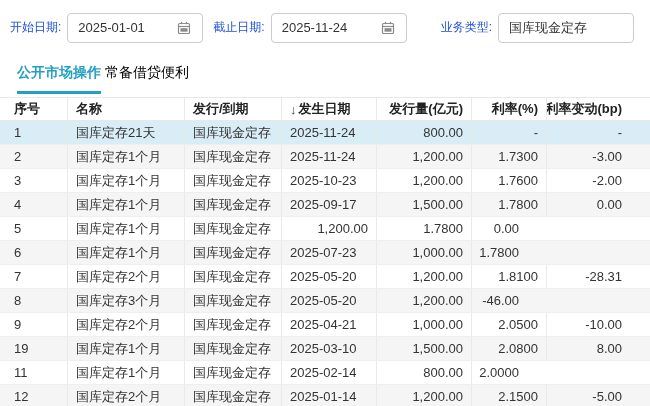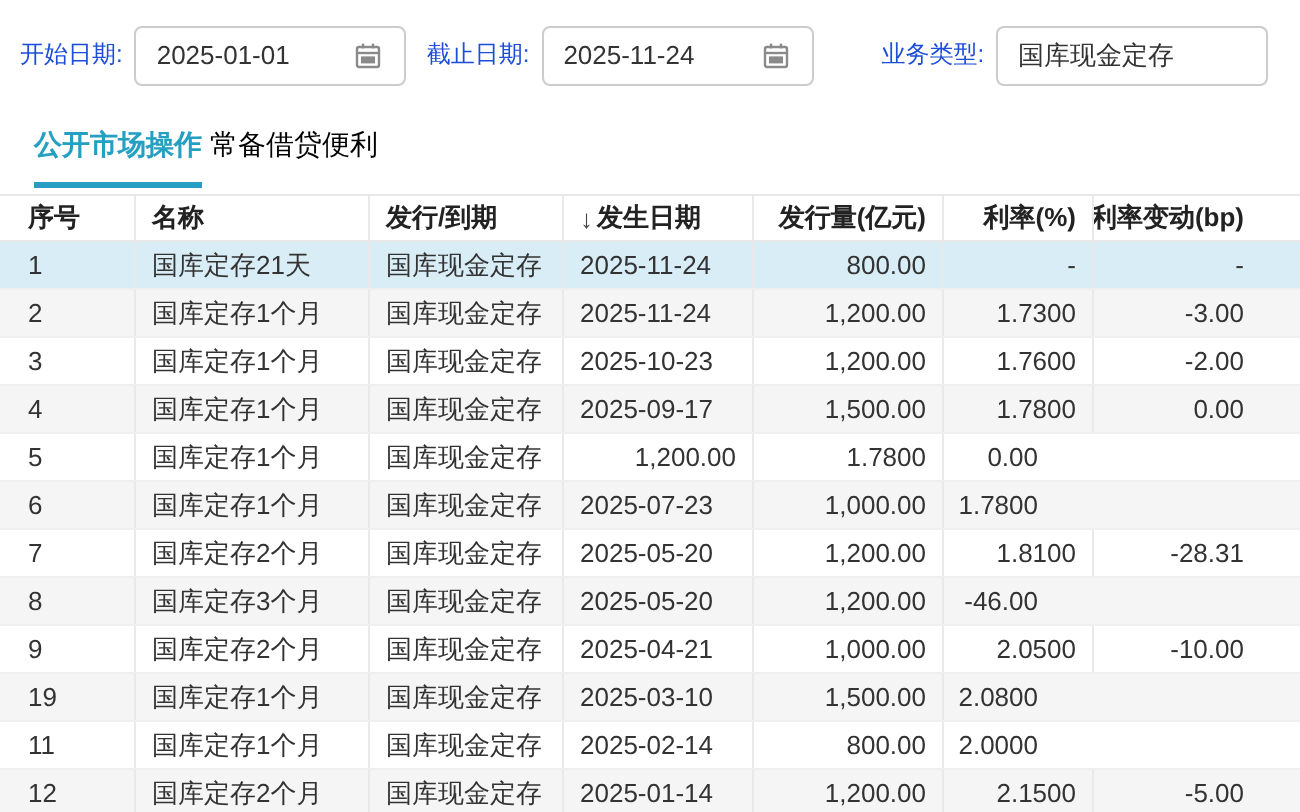--- a/index.html
+++ b/index.html
@@ -232,20 +232,21 @@
         <div class="tcell num">2.0500</div>
         <div class="tcell num">-10.00</div>
       </div>
       <div class="trow stripe">
         <div class="tcell">19</div>
         <div class="tcell">国库定存1个月</div>
         <div class="tcell">国库现金定存</div>
         <div class="tcell">2025-03-10</div>
         <div class="tcell num">1,500.00</div>
         <div class="tcell num">2.0800</div>
+        <div class="tcell num">8.00</div>
       </div>
       <div class="trow">
         <div class="tcell">11</div>
         <div class="tcell">国库定存1个月</div>
         <div class="tcell">国库现金定存</div>
         <div class="tcell">2025-02-14</div>
         <div class="tcell num">800.00</div>
         <div class="tcell num">2.0000</div>
       </div>
       <div class="trow stripe">

